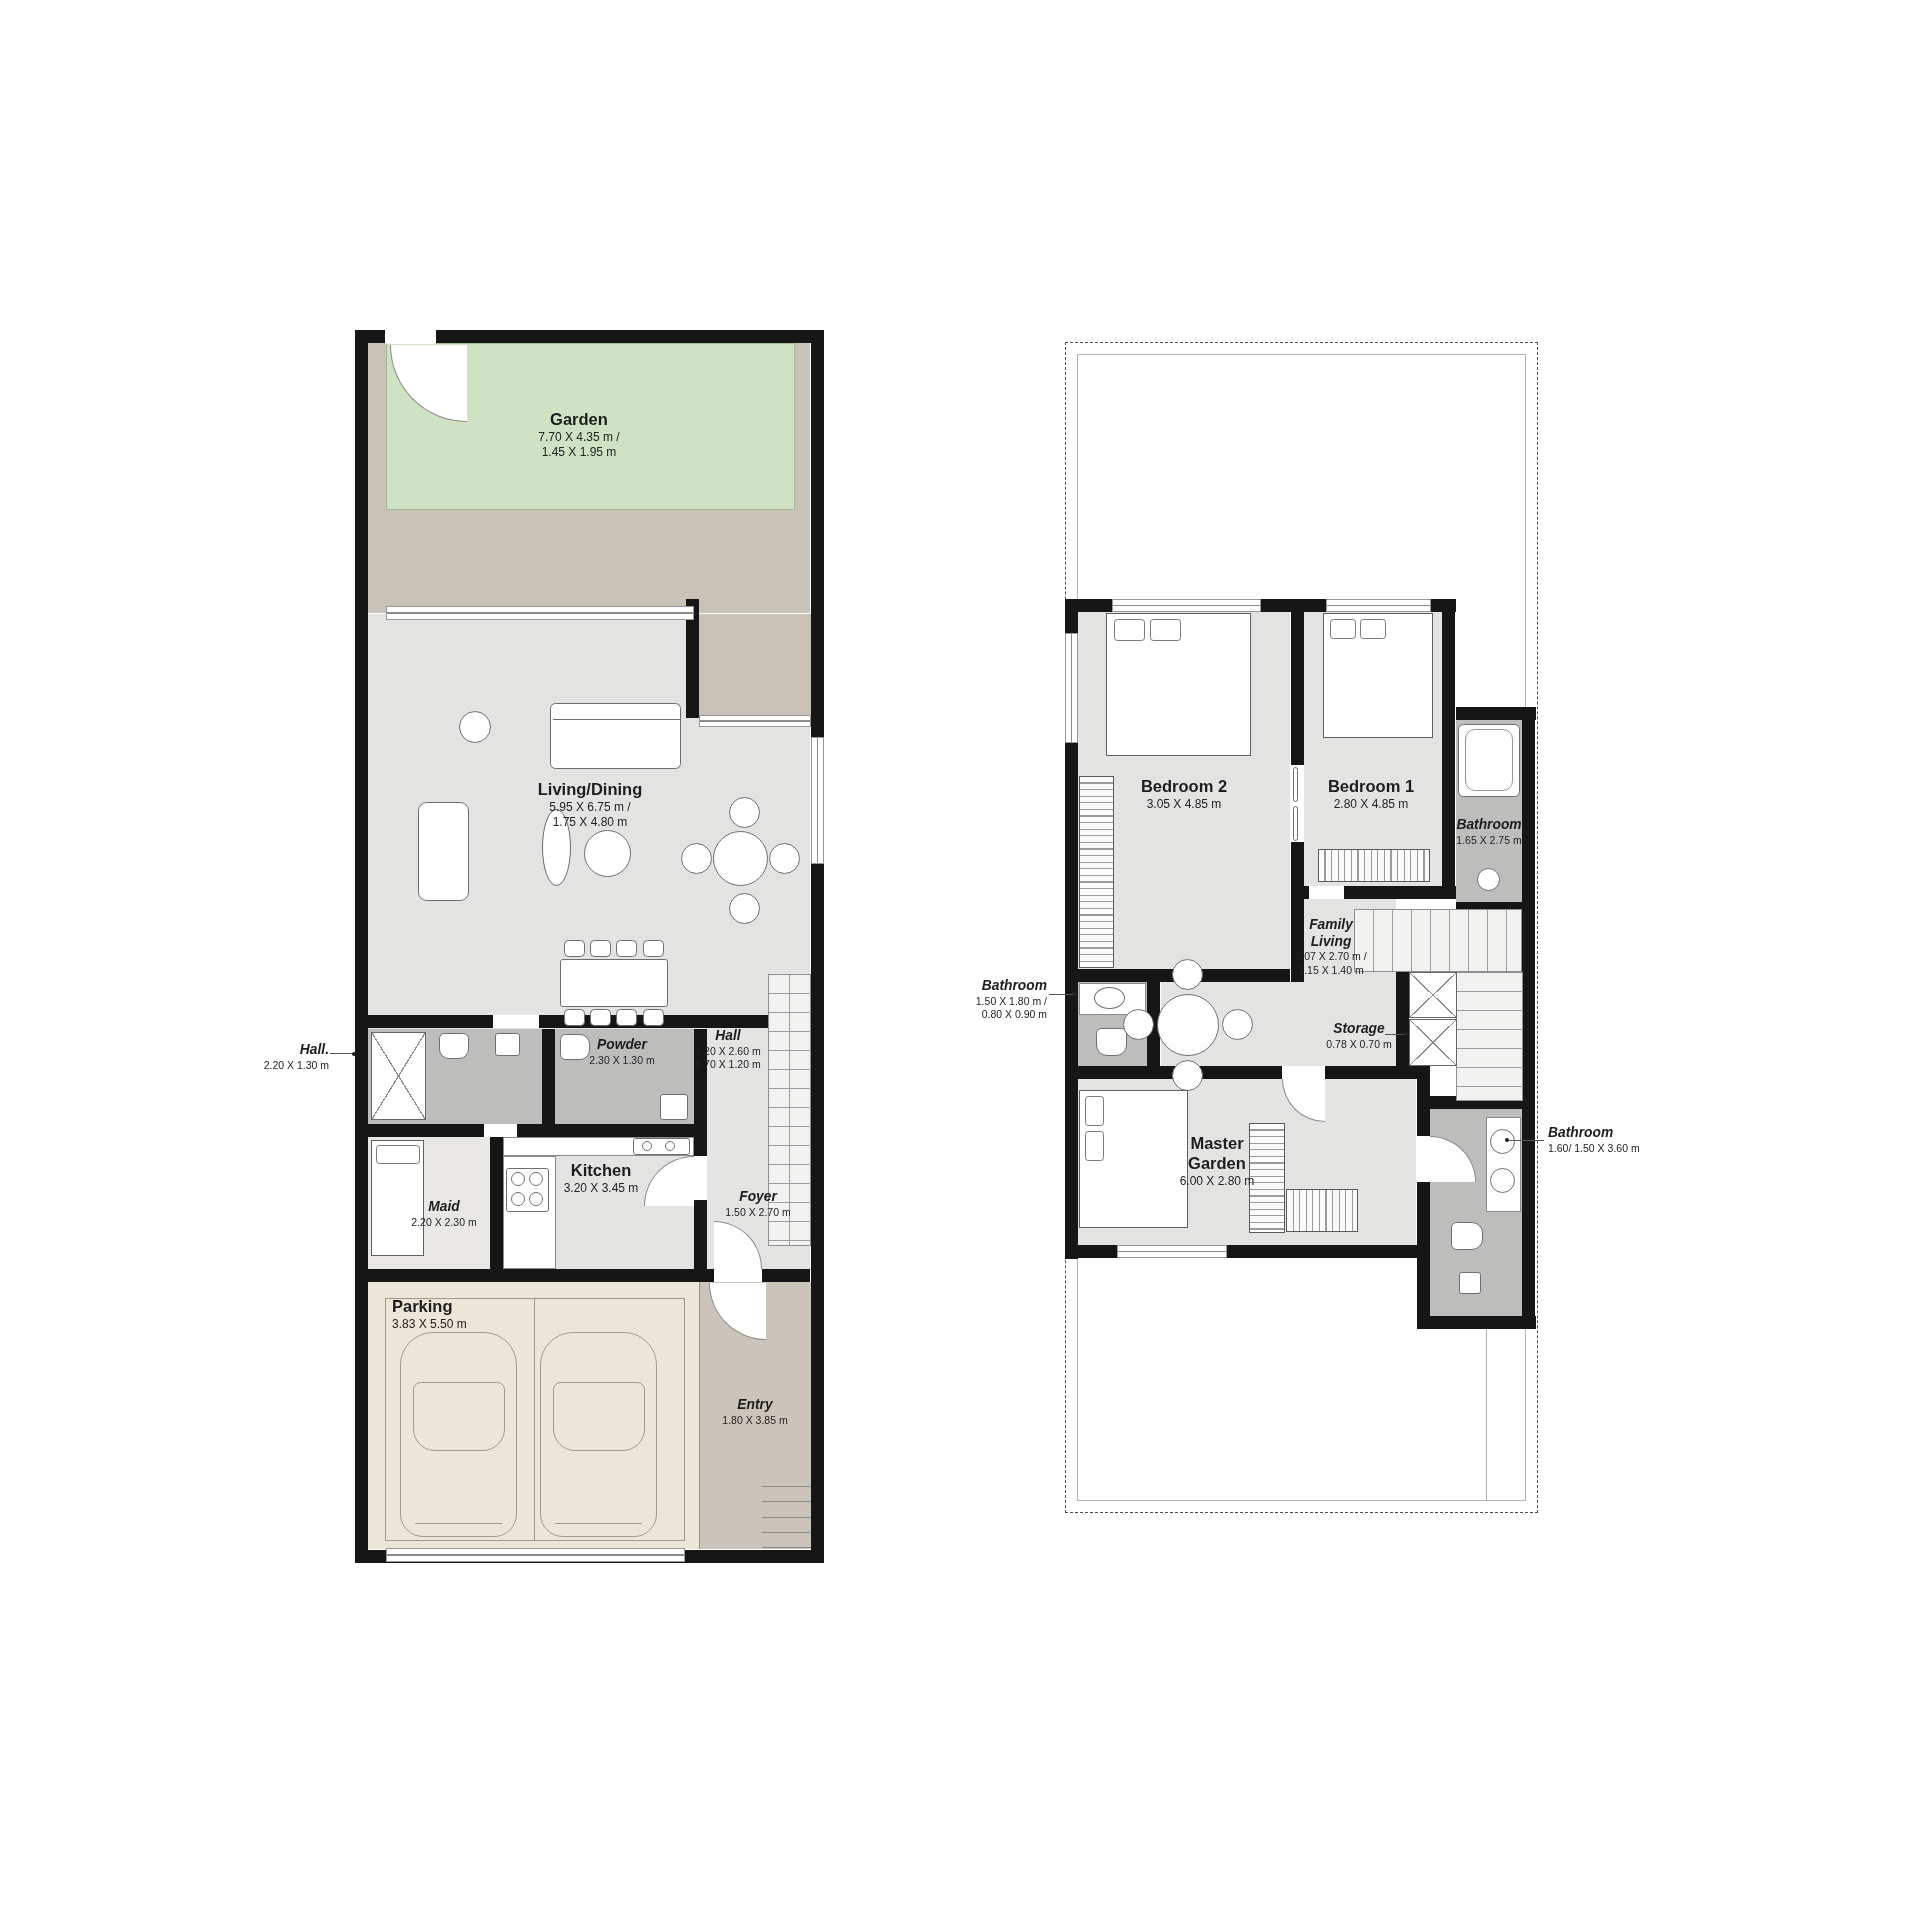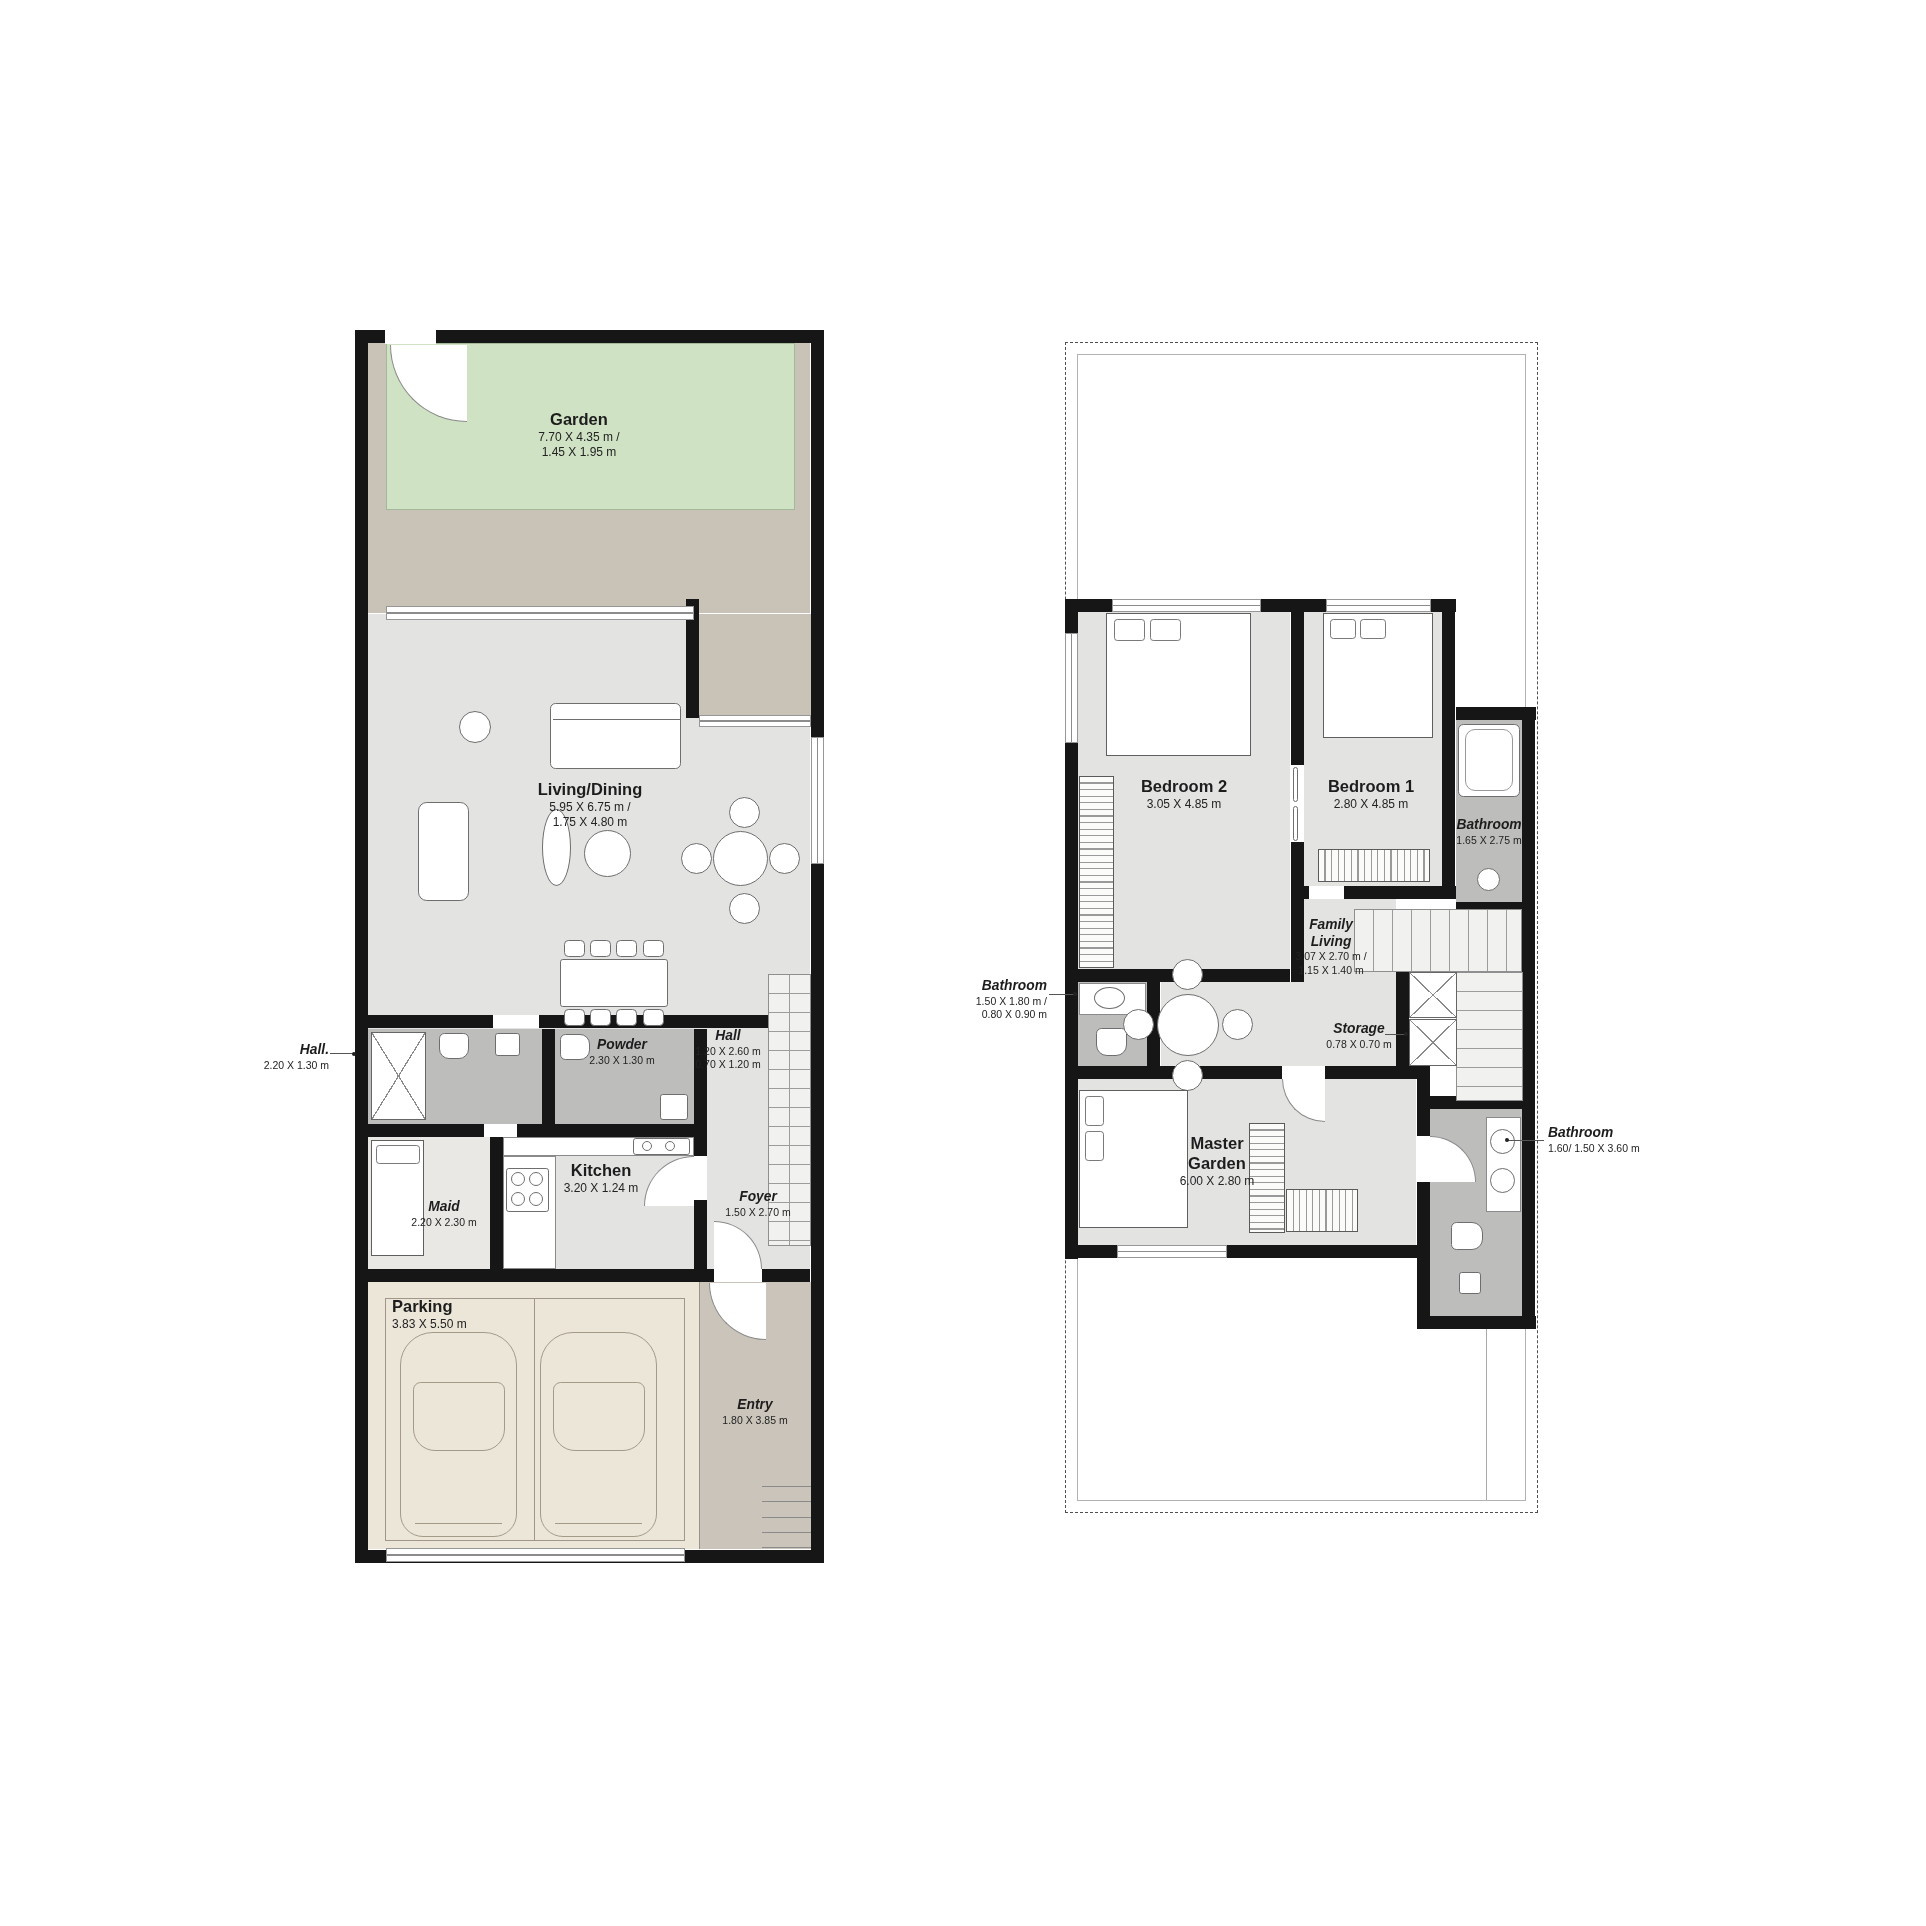--- a/index.html
+++ b/index.html
@@ -168,21 +168,21 @@
       <div class="n">Powder</div>
       <div class="d">2.30 X 1.30 m</div>
     </div>
     <div class="lbl sm" style="left:728px;top:1050px;">
       <div class="n">Hall</div>
       <div class="d">1.20 X 2.60 m</div>
       <div class="d">0.70 X 1.20 m</div>
     </div>
     <div class="lbl" style="left:601px;top:1179px;">
       <div class="n">Kitchen</div>
-      <div class="d">3.20 X 1.24 m</div>
+      <div class="d">3.20 X 3.45 m</div>
     </div>
     <div class="lbl sm" style="left:444px;top:1214px;">
       <div class="n">Maid</div>
       <div class="d">2.20 X 2.30 m</div>
     </div>
     <div class="lbl sm" style="left:758px;top:1204px;">
       <div class="n">Foyer</div>
       <div class="d">1.50 X 2.70 m</div>
     </div>
     <div class="lbl outR" style="left:392px;top:1315px;">

